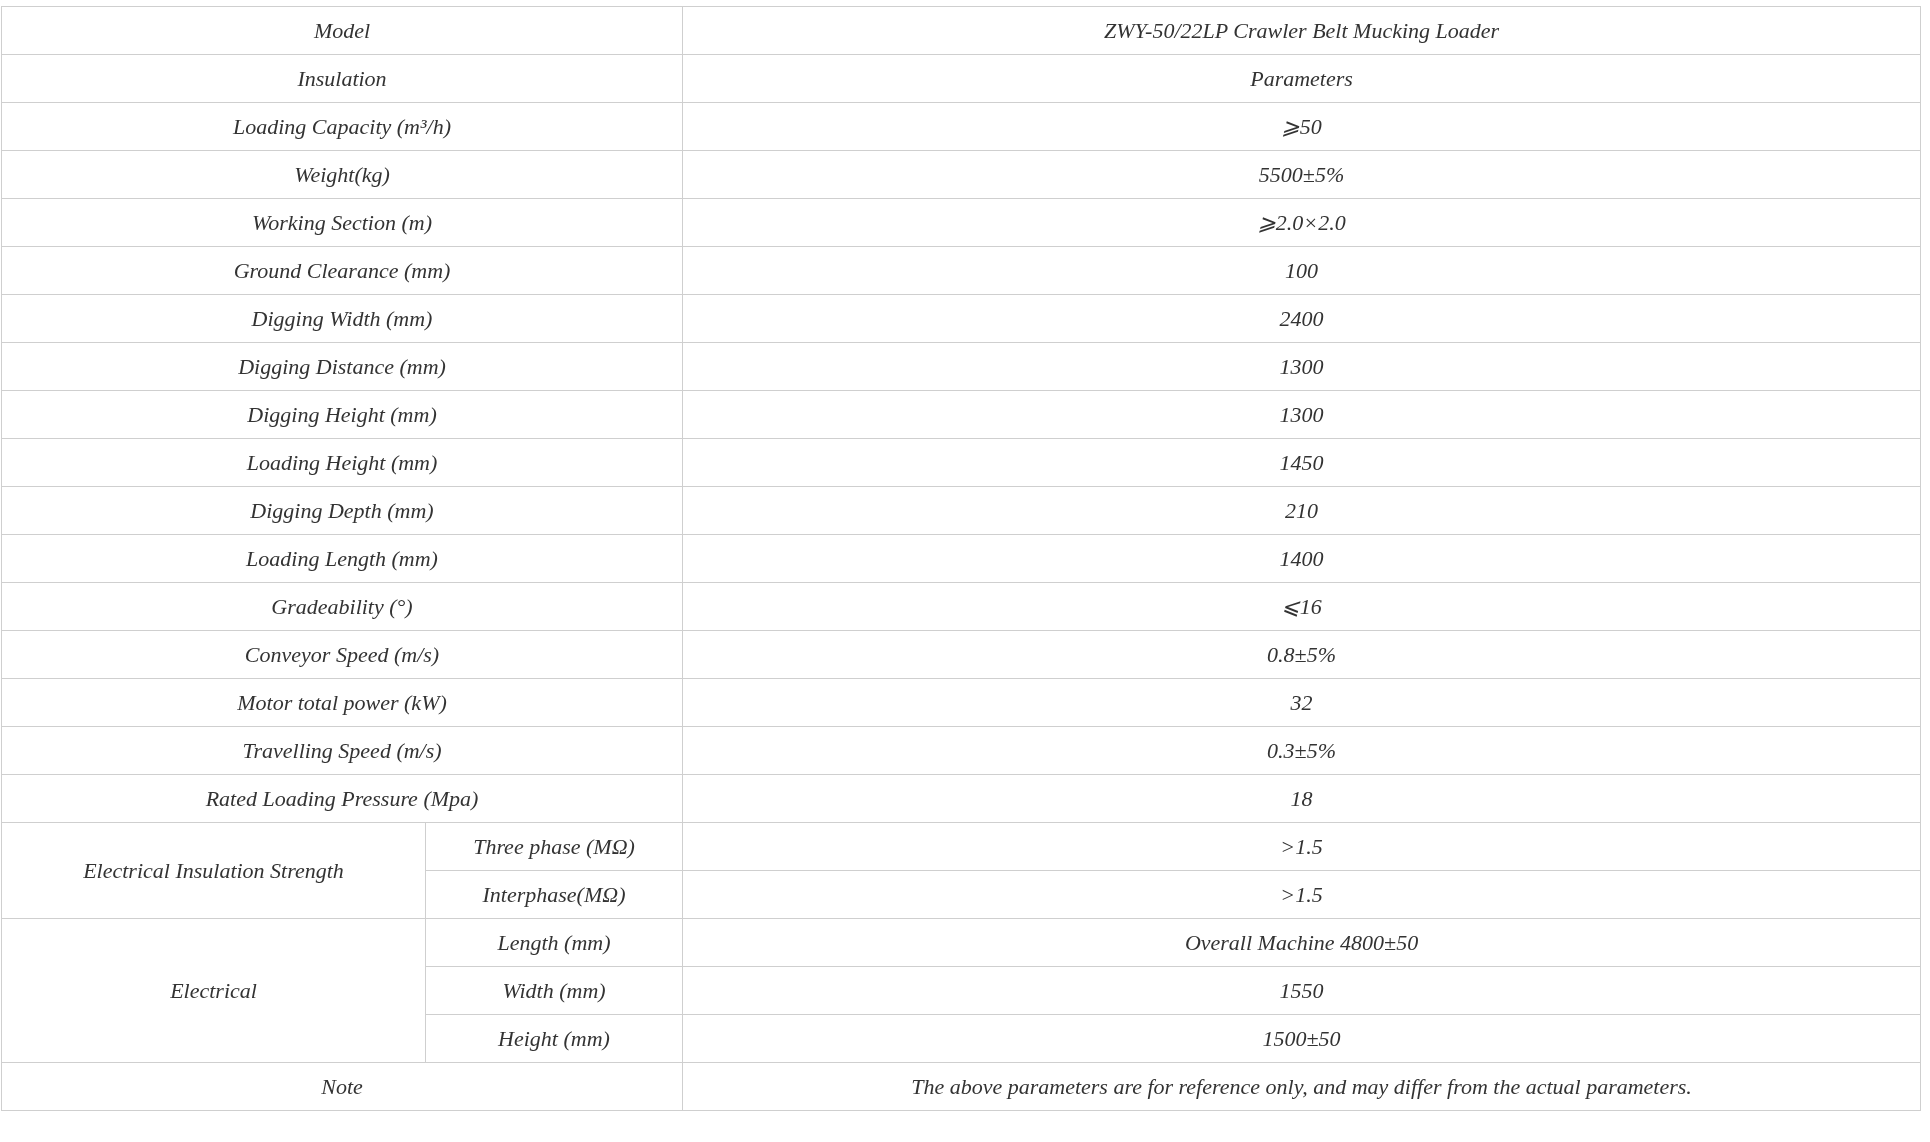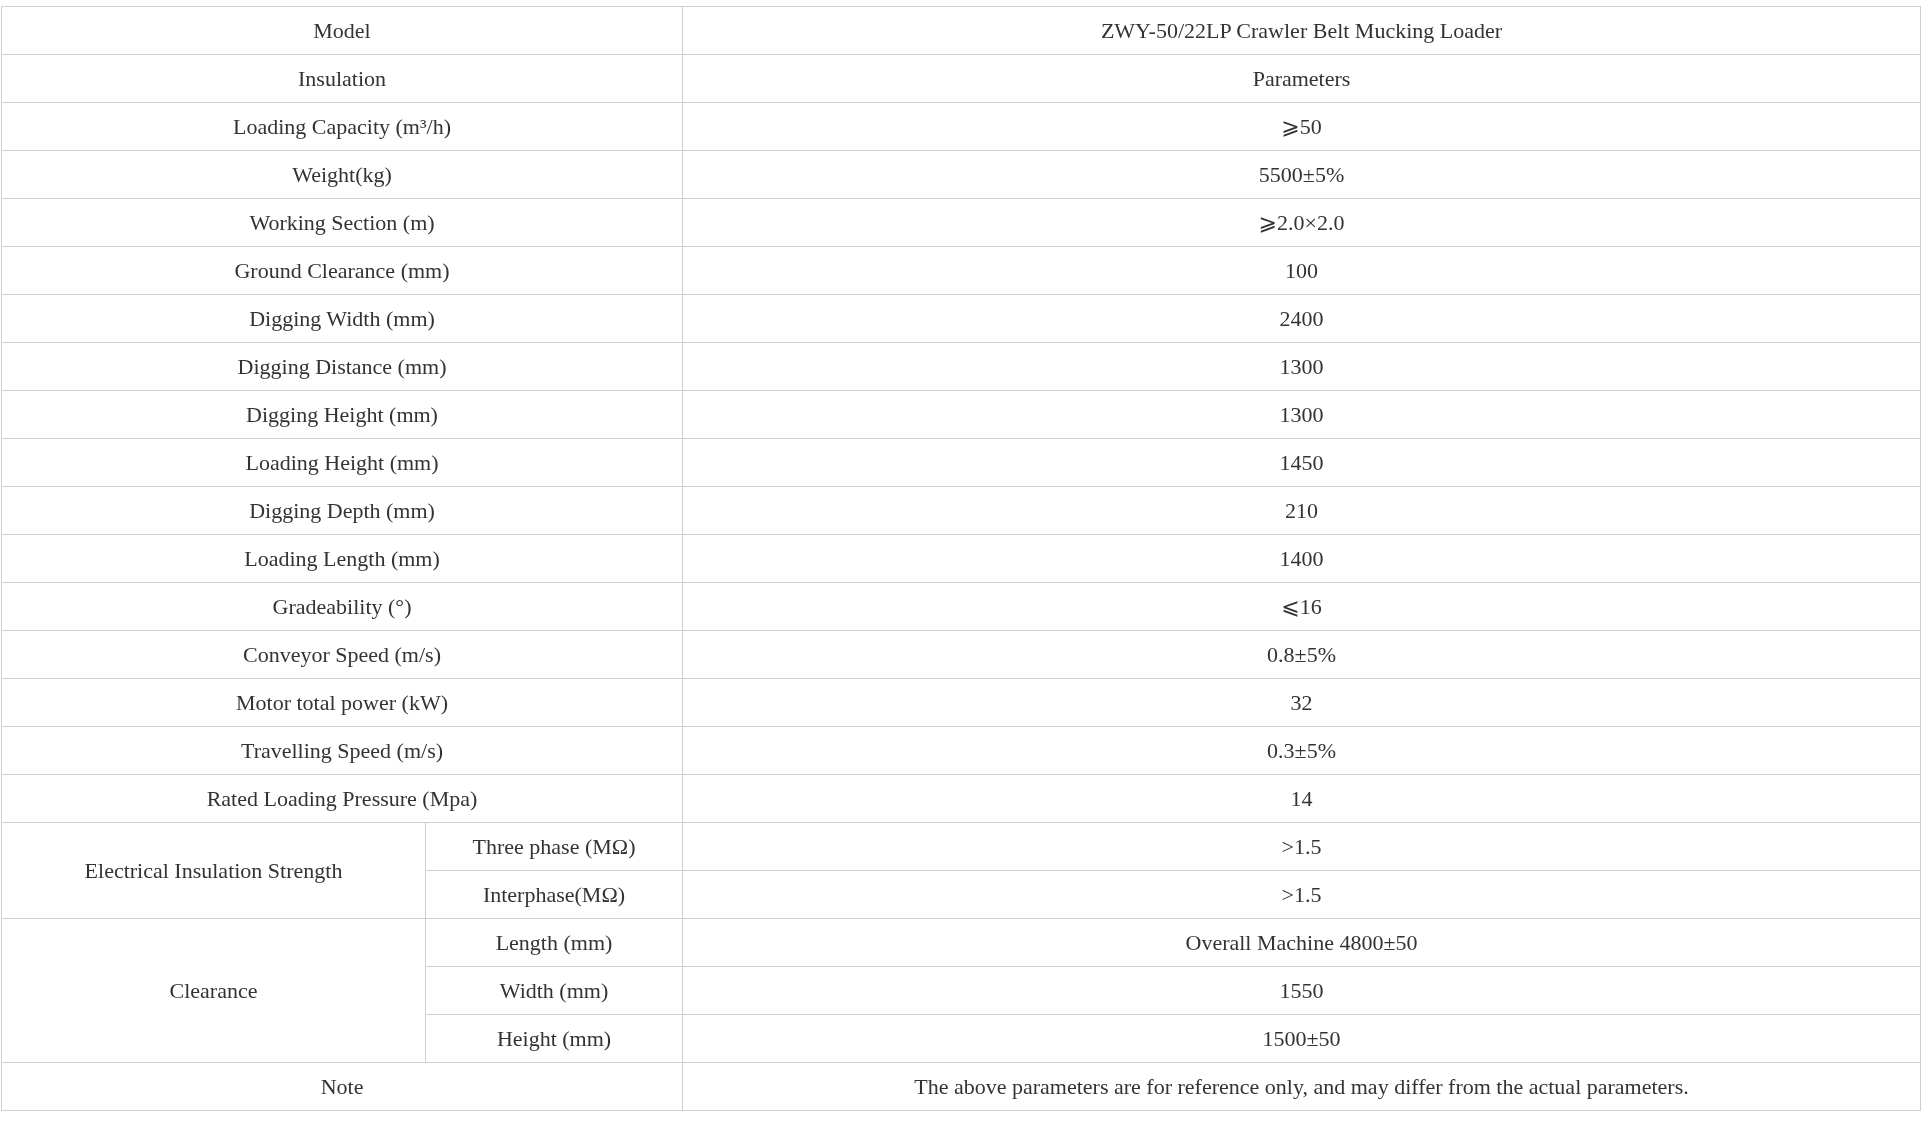--- a/index.html
+++ b/index.html
@@ -25,20 +25,21 @@
     }
     .spec-table td {
       border: 1px solid #cfcfcf;
       height: 48px;
       padding: 0 8px;
       text-align: center;
       vertical-align: middle;
       white-space: nowrap;
       line-height: 1;
       box-sizing: border-box;
+      font-style: italic;
     }
     col.c-main { width: 424px; }
     col.c-sub { width: 257px; }
     col.c-val { width: 1238px; }
   </style>
 </head>
 <body>
 
 <table class="spec-table">
   <colgroup>
@@ -107,35 +108,35 @@
     <tr>
       <td colspan="2">Motor total power (kW)</td>
       <td>32</td>
     </tr>
     <tr>
       <td colspan="2">Travelling Speed (m/s)</td>
       <td>0.3±5%</td>
     </tr>
     <tr>
       <td colspan="2">Rated Loading Pressure (Mpa)</td>
-      <td>14</td>
+      <td>18</td>
     </tr>
 
     <tr>
       <td rowspan="2">Electrical Insulation Strength</td>
       <td>Three phase (MΩ)</td>
       <td>&gt;1.5</td>
     </tr>
     <tr>
       <td>Interphase(MΩ)</td>
       <td>&gt;1.5</td>
     </tr>
 
     <tr>
-      <td rowspan="3">Clearance</td>
+      <td rowspan="3">Electrical</td>
       <td>Length (mm)</td>
       <td>Overall Machine 4800±50</td>
     </tr>
     <tr>
       <td>Width (mm)</td>
       <td>1550</td>
     </tr>
     <tr>
       <td>Height (mm)</td>
       <td>1500±50</td>

